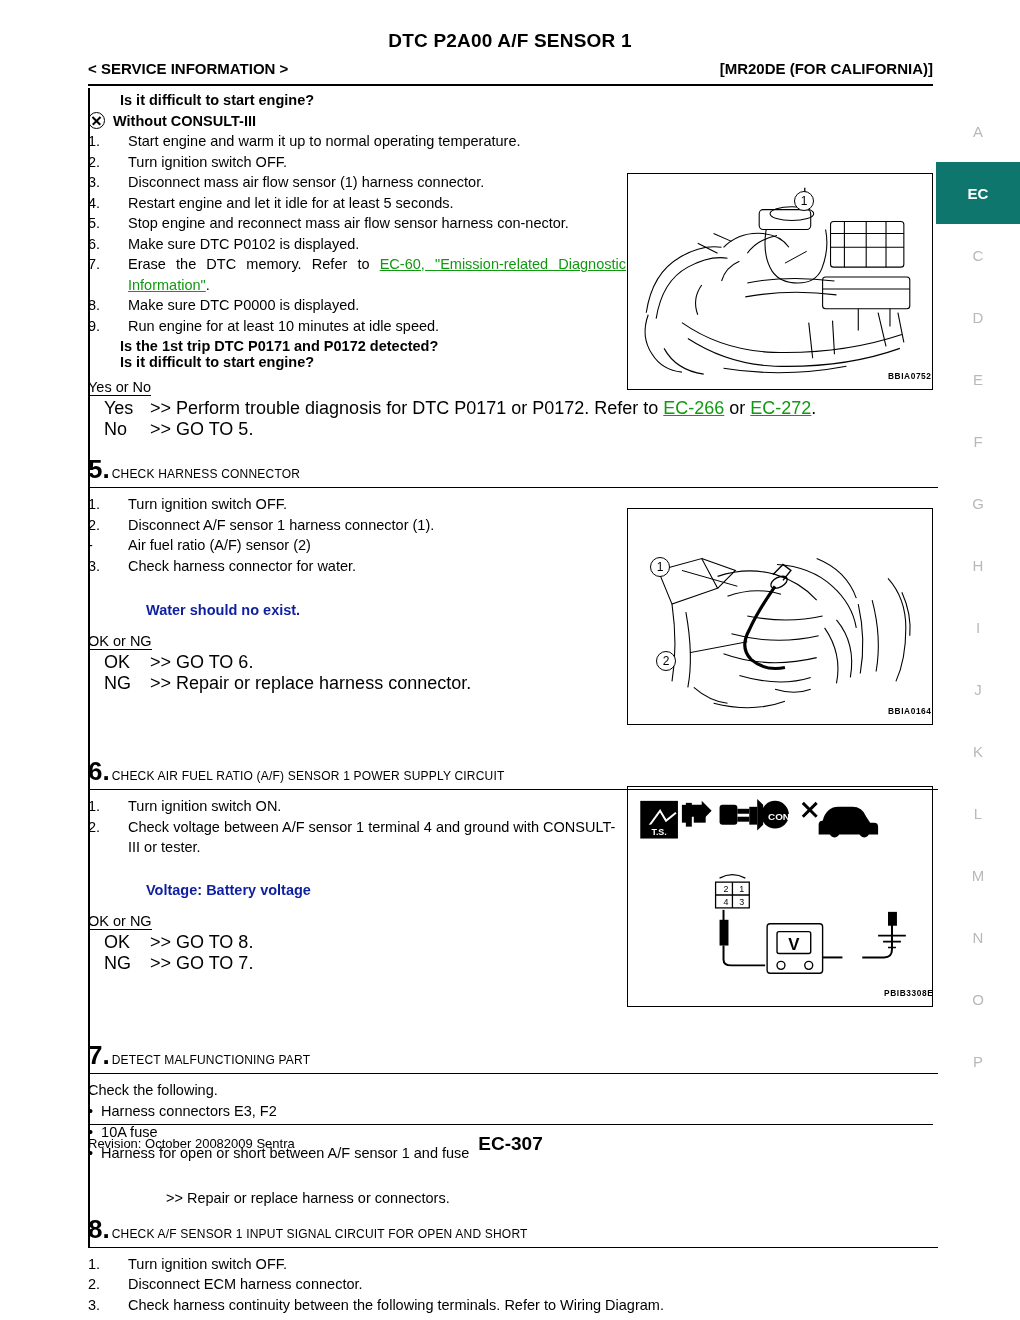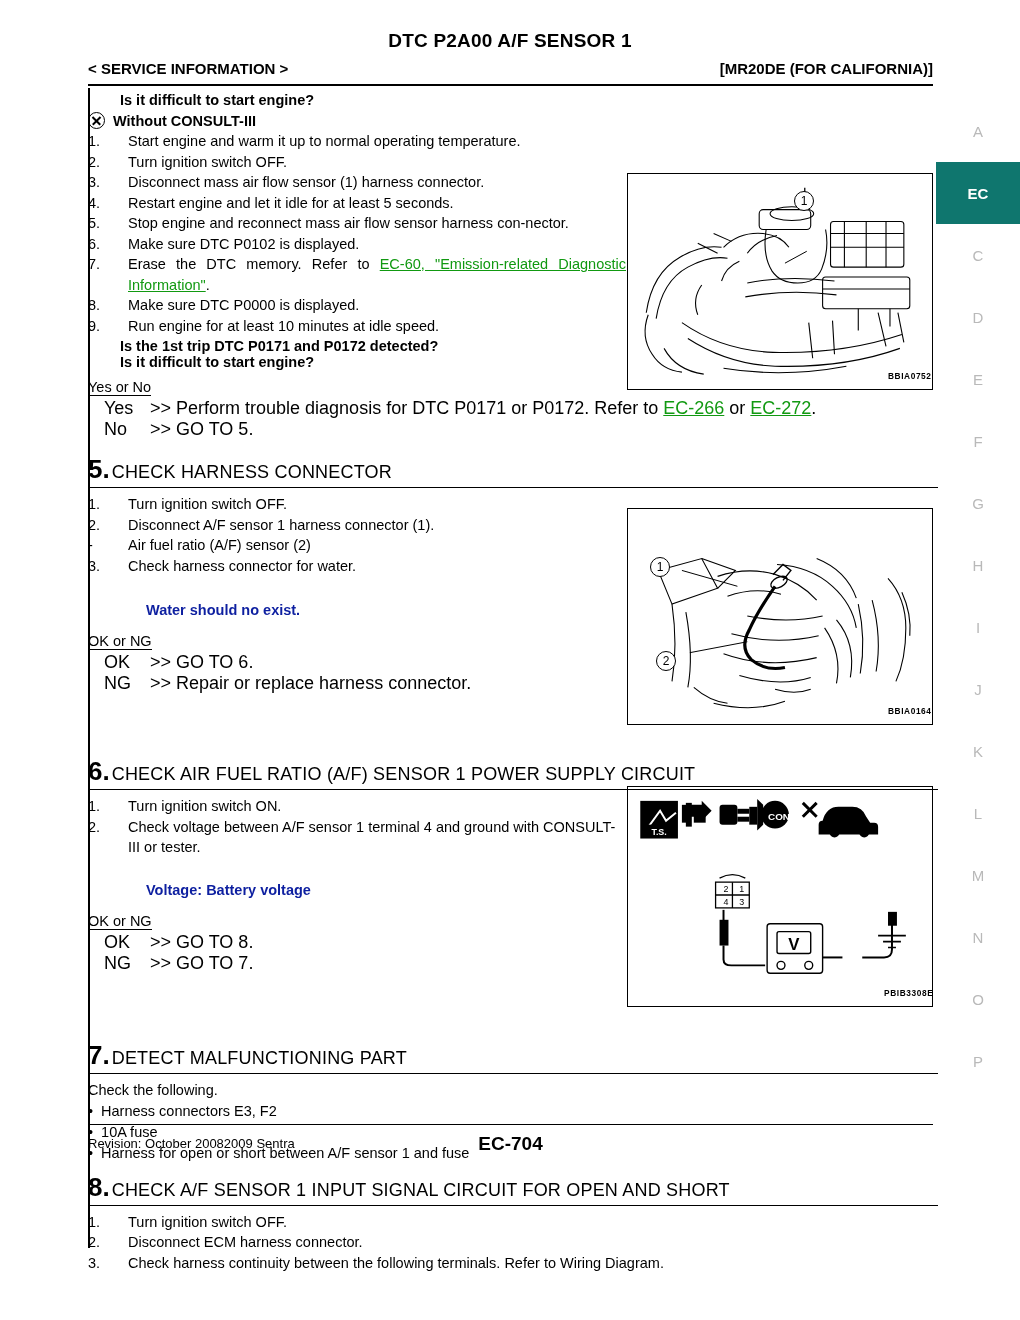--- a/index.html
+++ b/index.html
@@ -78,21 +78,21 @@
 
   .yn-table { margin-top:2px; font-size:18px; }
   .yn-row { display:flex; line-height:21px; }
   .yn-key { width:62px; padding-left:16px; }
   .yn-val { flex:1; }
 
   .step-title {
     display:flex; align-items:baseline; gap:2px; margin-top:14px;
   }
   .step-num { font-size:26px; font-weight:bold; }
-  .step-text { font-size:18px; letter-spacing:0.2px; }
+  .step-text { font-size:12px; letter-spacing:0.2px; }
   .hr { border:0; border-top:1.5px solid #000; margin:2px 0 6px 0; }
 
   .centered-bold { font-weight:bold; font-size:14.5px; text-align:left; margin-left:58px; }
 
   ul.bullets { list-style:none; margin:0; padding:0; font-size:14.5px; line-height:21px; }
   ul.bullets li:before { content:"\2022"; margin-right:8px; }
 
   
   .figure {
     position:absolute; border:1.5px solid #000; background:#fff;
@@ -394,33 +394,34 @@
       <span class="step-num">7.</span>
       <span class="step-text">DETECT MALFUNCTIONING PART</span>
     </div>
     <hr class="hr">
     <div style="font-size:14.5px; line-height:21px;">Check the following.</div>
     <ul class="bullets">
       <li><span>Harness connectors E3, F2</span></li>
       <li><span>10A fuse</span></li>
       <li><span>Harness for open or short between A/F sensor 1 and fuse</span></li>
     </ul>
+    <div style="font-size:14.5px; margin-top:26px; margin-left:78px;">&gt;&gt; Repair or replace harness or connectors.</div>
 
     <div class="step-title" style="margin-top:8px;">
       <span class="step-num">8.</span>
       <span class="step-text">CHECK A/F SENSOR 1 INPUT SIGNAL CIRCUIT FOR OPEN AND SHORT</span>
     </div>
     <hr class="hr">
     <ol class="steps" style="width:700px;">
       <li><span class="num">1.</span><span>Turn ignition switch OFF.</span></li>
       <li><span class="num">2.</span><span>Disconnect ECM harness connector.</span></li>
       <li><span class="num">3.</span><span>Check harness continuity between the following terminals. Refer to Wiring Diagram.</span></li>
     </ol>
   </div>
 
   <div class="footer-rule"></div>
   <div class="footer">
     <div>Revision: October 2008</div>
-    <div class="footer-center">EC-704</div>
+    <div class="footer-center">EC-307</div>
     <div>2009 Sentra</div>
   </div>
 
 </div>
 
 </body></html>

